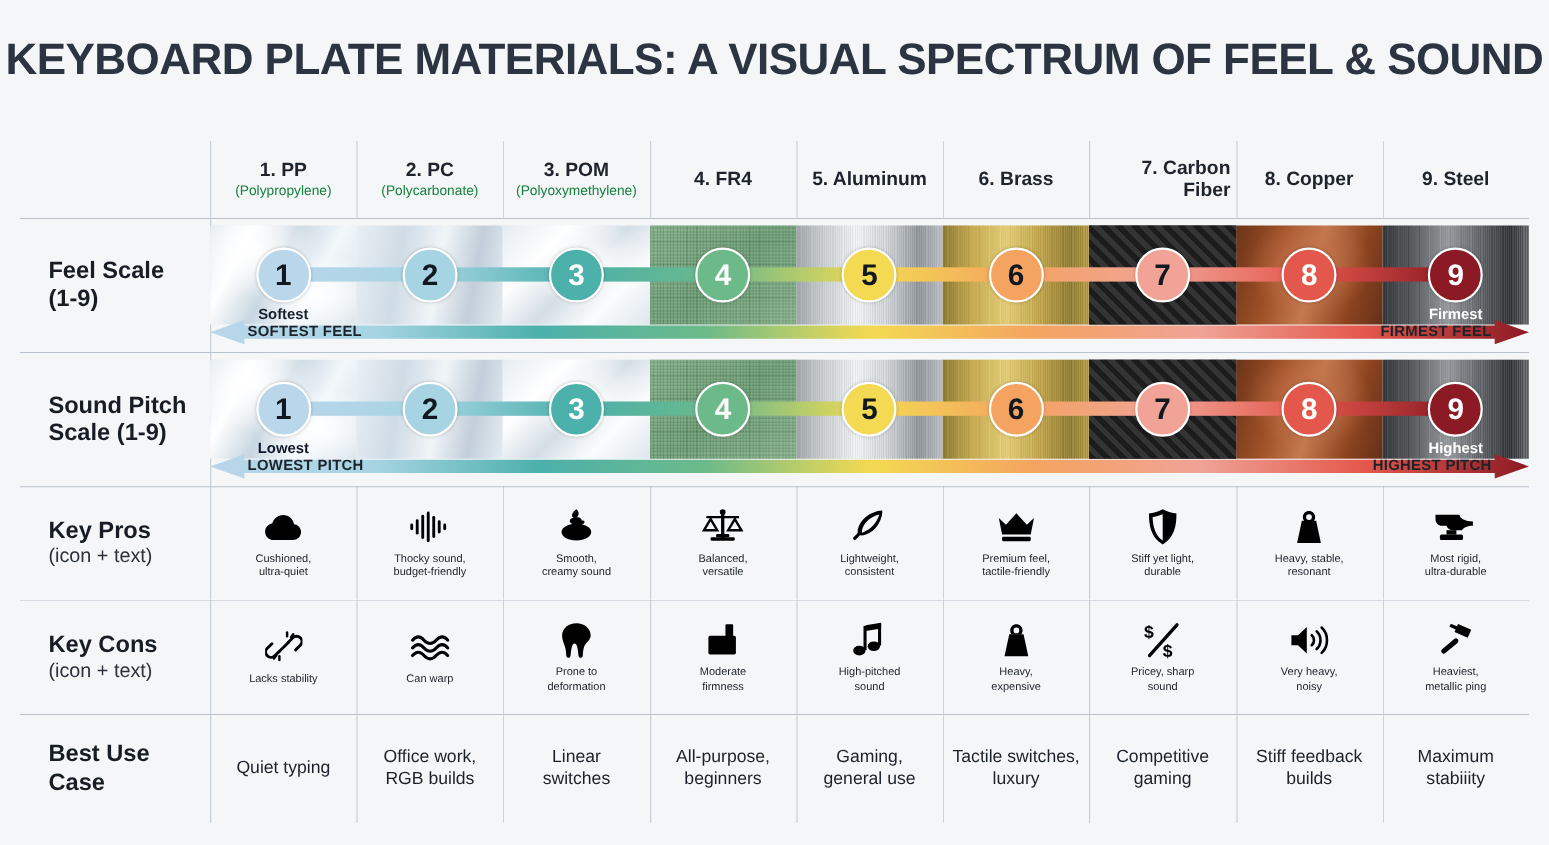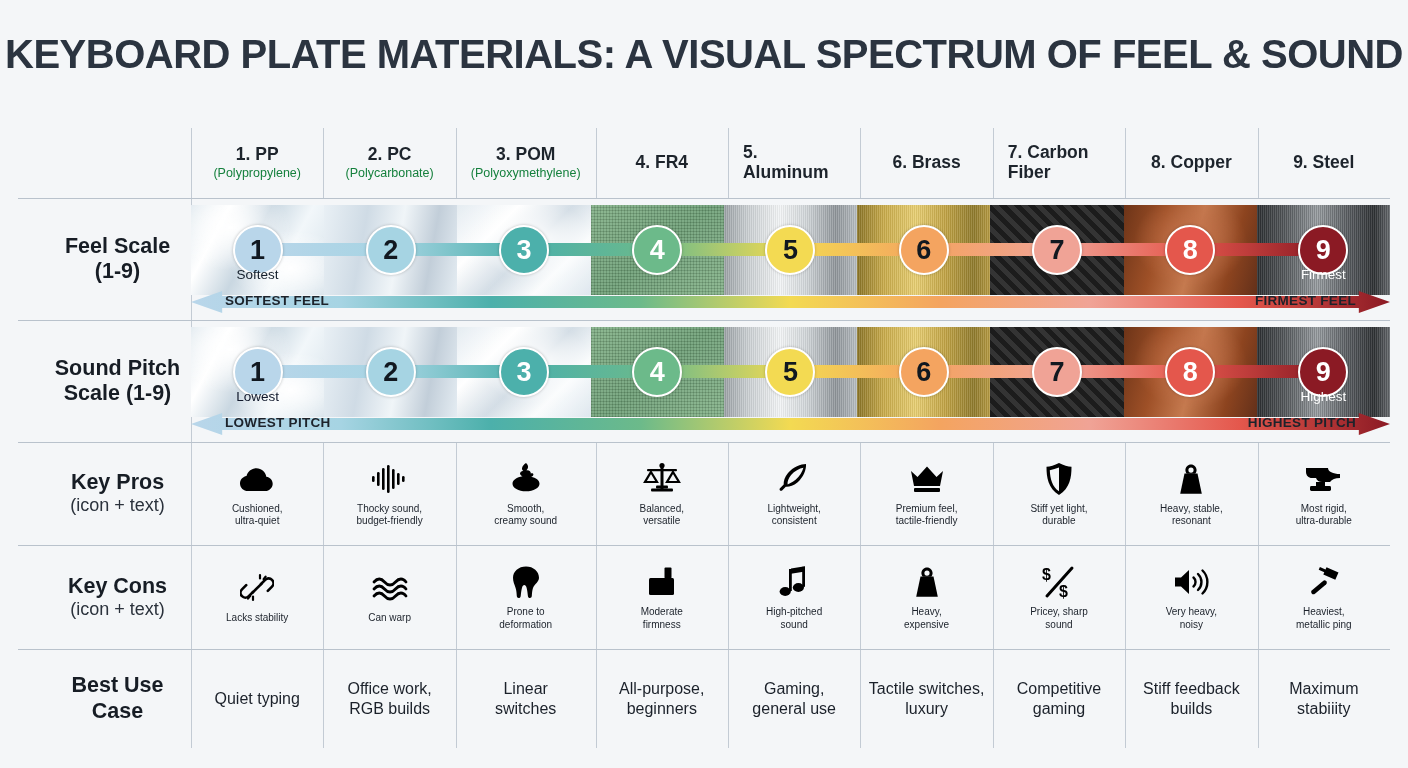--- a/index.html
+++ b/index.html
@@ -41,31 +41,30 @@
   }
   .cell { position: relative; }
   .vline { box-shadow: inset 1px 0 0 #c3cbd4; }
   .hline-top { box-shadow: inset 0 1px 0 #b9c2cc; }
   .hline-top.vline { box-shadow: inset 0 1px 0 #b9c2cc, inset 1px 0 0 #c3cbd4; }
 
   
   .colhead {
     display: flex; flex-direction: column;
     align-items: center; justify-content: center;
-    text-align: left; padding: 4px 15px;
+    text-align: right; padding: 4px 5px;
   }
   .colhead .nm { font-size: 17.5px; font-weight: 700; color: #1d242c; line-height: 1.12; }
   .colhead .sub { font-size: 12.5px; color: #15803d; margin-top: 2px; line-height: 1.1; }
 
   
   .rowlabel {
     display: flex; flex-direction: column;
     justify-content: center;
     padding-left: 26px;
-    text-align: center;
   }
   .rowlabel .t1 { font-size: 21.5px; font-weight: 700; color: #171d25; line-height: 1.18; }
   .rowlabel .t2 { font-size: 18px; font-weight: 400; color: #2b323c; line-height: 1.2; }
   .rowlabel.center { justify-content: center; }
 
   
   .scalerow { position: relative; }
   .swatches {
     position: absolute; left: 0; right: 0; top: 7px; height: 90px;
     display: grid; grid-template-columns: repeat(9, 1fr);
@@ -115,22 +114,22 @@
   }
   .ccell { position: relative; display:flex; align-items:center; justify-content:center; }
   .circle {
     width: 50px; height: 50px; border-radius: 50%;
     border: 2.5px solid #ffffff;
     display: flex; align-items: center; justify-content: center;
     font-size: 27px; font-weight: 700;
     box-shadow: 0 0 3px rgba(0,0,0,0.25);
   }
   .endlabel {
-    position: absolute; bottom: 13px; left: 0; right: 0;
-    text-align: center; font-size: 13.5px; font-weight: 400;
+    position: absolute; bottom: 2px; left: 0; right: 0;
+    text-align: center; font-size: 13.5px; font-weight: 700;
   }
 
   
   .arrowbar {
     position: absolute; left: 0; right: 0; bottom: 5px; height: 26px; z-index: 3;
   }
   .arrowbar svg { display: block; width: 100%; height: 26px; }
   .arrowlabel-l {
     position: absolute; left: 34px; top: 4px;
     font-size: 13.5px; font-weight: 700; color: #1d232b; letter-spacing: 0.3px;

